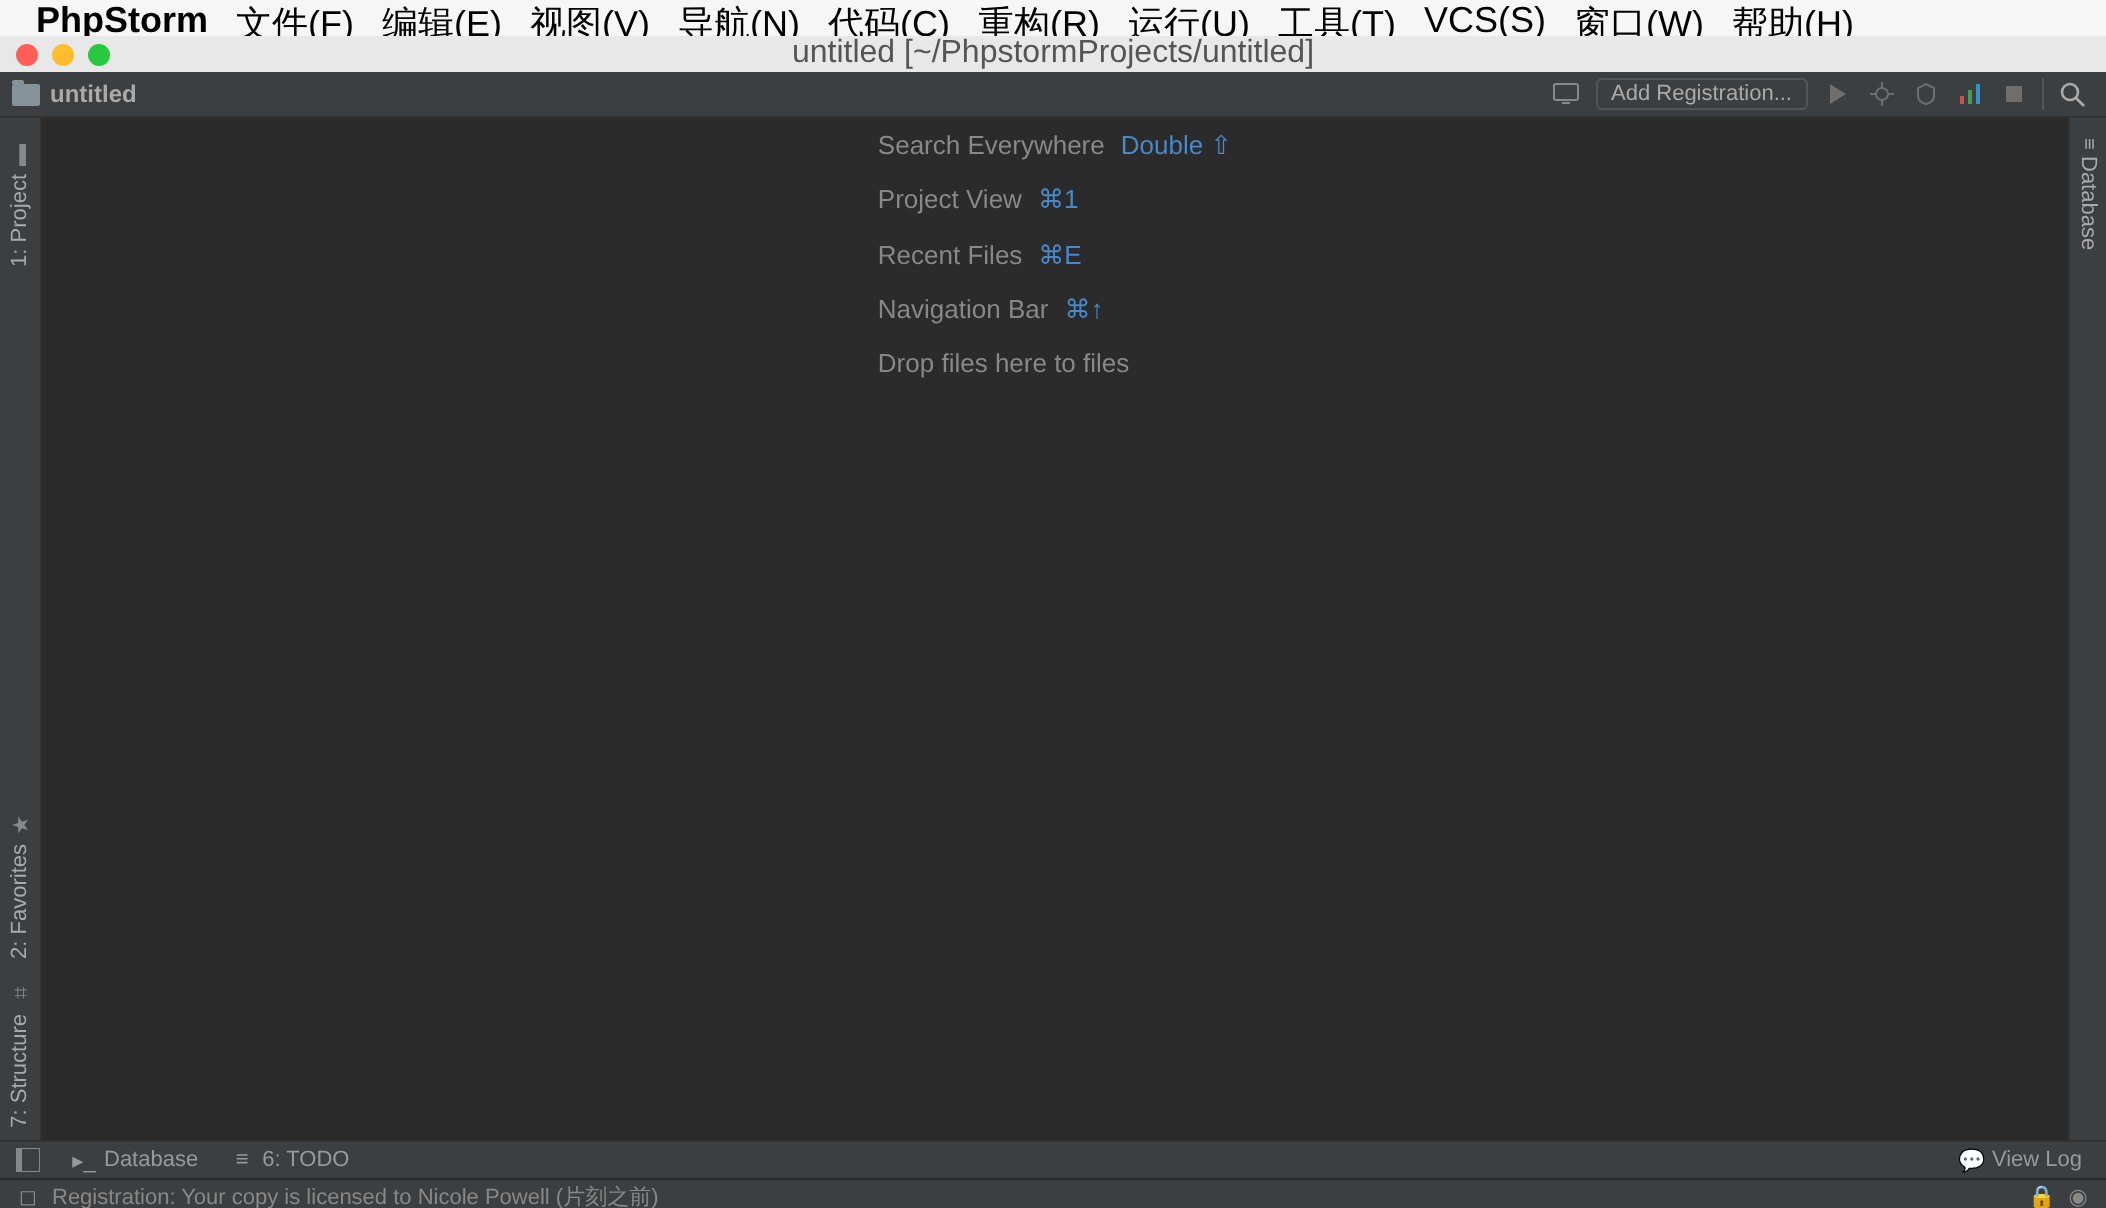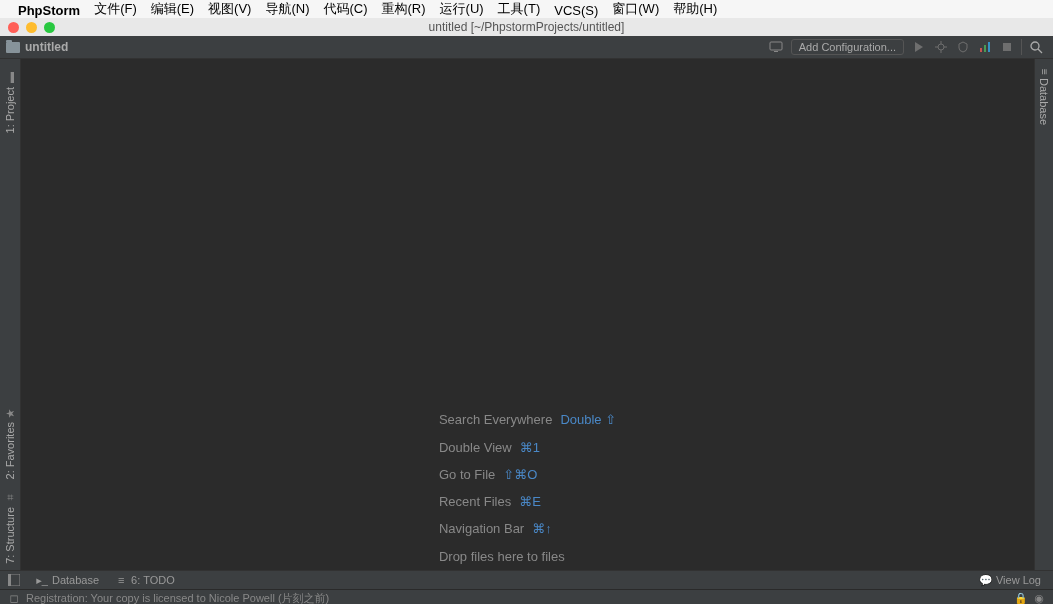--- a/index.html
+++ b/index.html
@@ -1,37 +1,37 @@
 <!DOCTYPE html>
 <html><head>
 <meta charset="utf-8">
 <style>
 html,body{margin:0;padding:0;width:1053px;height:604px;font-family:-apple-system,sans-serif;font-size:12px;overflow:hidden;background:#3c3f41;color:#bbb}
-.menubar{height:18px;background:#f6f6f6;display:flex;align-items:flex-end;padding:0 8px;color:#000;font-size:13px}
+.menubar{height:18px;background:#f6f6f6;display:flex;align-items:flex-start;padding:0 8px;color:#000;font-size:18px}
 .menubar .apple{margin-right:10px;font-size:14px}
 .menubar .appname{font-weight:bold;margin-right:14px}
 .menubar .m{margin-right:14px;cursor:default}
-.titlebar{height:18px;background:#e8e8e8;display:flex;align-items:center;position:relative;font-size:12px;color:#555}
+.titlebar{height:18px;background:#e8e8e8;display:flex;align-items:center;position:relative;font-size:16px;color:#555}
 .traffic{display:flex;gap:7px;margin-left:8px}
 .tdot{width:11px;height:11px;border-radius:50%}
 .tred{background:#ff5f57}.tyel{background:#febc2e}.tgrn{background:#28c840}
 .titlebar .title{position:absolute;left:50%;transform:translateX(-50%)}
 .navbar{height:22px;background:#3c3f41;border-bottom:1px solid #323232;display:flex;align-items:center;padding:0 6px}
 .navbar .folder{width:14px;height:11px;background:#87939a;margin-right:5px;border-radius:1px;position:relative}
 .navbar .folder:before{content:"";position:absolute;top:-2px;left:0;width:6px;height:2px;background:#87939a;border-radius:1px 1px 0 0}
 .navbar .proj{font-size:12px;color:#aaa;font-weight:bold}
 .navbar .spacer{flex:1}
 .navbar .ico{width:16px;height:16px;margin:0 3px;display:flex;align-items:center;justify-content:center;color:#888;font-size:13px}
 .addconf{border:1px solid #555;border-radius:3px;padding:1px 7px;font-size:11px;color:#aaa;margin:0 4px}
 .body{display:flex;height:511px;background:#3c3f41}
 .leftgut{width:20px;background:#3c3f41;border-right:1px solid #323232;display:flex;flex-direction:column;align-items:center;padding-top:6px}
 .vtab{writing-mode:vertical-rl;transform:rotate(180deg);font-size:11px;color:#aaa;margin:6px 0;white-space:nowrap;display:flex;align-items:center;gap:4px}
 .vico{width:12px;height:12px;display:inline-flex;align-items:center;justify-content:center;font-size:11px;color:#888;transform:rotate(90deg)}
 .leftgut .gap{flex:1}
-.editor{flex:1;background:#2b2b2b;display:flex;align-items:center;justify-content:flex-end;flex-direction:column}
+.editor{flex:1;background:#2b2b2b;display:flex;align-items:center;justify-content:flex-start;flex-direction:column}
 .hints{text-align:left;color:#888;font-size:13px;line-height:2.1}
 .hints .sc{color:#4a88c7;margin-left:8px}
 .rightgut{width:18px;background:#3c3f41;border-left:1px solid #323232;display:flex;flex-direction:column;align-items:center;padding-top:6px}
 .rtab{writing-mode:vertical-rl;font-size:11px;color:#aaa;margin:4px 0;display:flex;align-items:center;gap:3px}
 .btmbar{height:18px;background:#3c3f41;border-top:1px solid #323232;display:flex;align-items:center;padding:0 8px;font-size:11px;color:#999}
 .btmbar .item{margin-right:16px;display:flex;align-items:center;gap:4px}
 .btmbar .spacer{flex:1}
 .status{height:17px;background:#3c3f41;border-top:1px solid #2a2a2a;display:flex;align-items:center;padding:0 8px;font-size:11px;color:#888}
 .status .spacer{flex:1}
 .sico{width:12px;height:12px;display:inline-flex;align-items:center;justify-content:center;font-size:11px}
@@ -68,21 +68,21 @@
 <div class="navbar">
   <div class="folder"></div>
   <span class="proj">untitled</span>
   <div class="spacer"></div>
   <span class="ico">
       <svg width="14" height="12" viewBox="0 0 14 12">
         <rect x="1" y="1" width="12" height="8" rx="1" fill="none" stroke="#888"></rect>
         <rect x="5" y="10" width="4" height="1" fill="#888"></rect>
       </svg>
     </span>
-  <span class="addconf">Add Configuration...</span>
+  <span class="addconf">Add Registration...</span>
   <span class="ico">
       <svg width="10" height="10" viewBox="0 0 10 10">
         <path d="M1 0 L9 5 L1 10 Z" fill="#6e6e6e"></path>
       </svg>
     </span>
   <span class="ico">
       <svg width="12" height="12" viewBox="0 0 12 12">
         <circle cx="6" cy="6" r="3" fill="none" stroke="#6e6e6e"></circle>
         <line x1="6" y1="0" x2="6" y2="3" stroke="#6e6e6e"></line>
         <line x1="6" y1="9" x2="6" y2="12" stroke="#6e6e6e"></line>
@@ -128,22 +128,21 @@
       </div>
     <div class="vtab">
         <span>7: Structure</span>
         <span class="vico">⌗</span>
       </div>
   </div>
 
   <div class="editor">
     <div class="hints">
       <div><span>Search Everywhere</span><span class="sc">Double ⇧</span></div>
-      <div><span>Double View</span><span class="sc">⌘1</span></div>
-      <div><span>Go to File</span><span class="sc">⇧⌘O</span></div>
+      <div><span>Project View</span><span class="sc">⌘1</span></div>
       <div><span>Recent Files</span><span class="sc">⌘E</span></div>
       <div><span>Navigation Bar</span><span class="sc">⌘↑</span></div>
       <div><span>Drop files here to files</span></div>
     </div>
   </div>
 
   <div class="rightgut">
     <div class="rtab">
         <span style="font-size:10px">≡</span>
         <span>Database</span>

